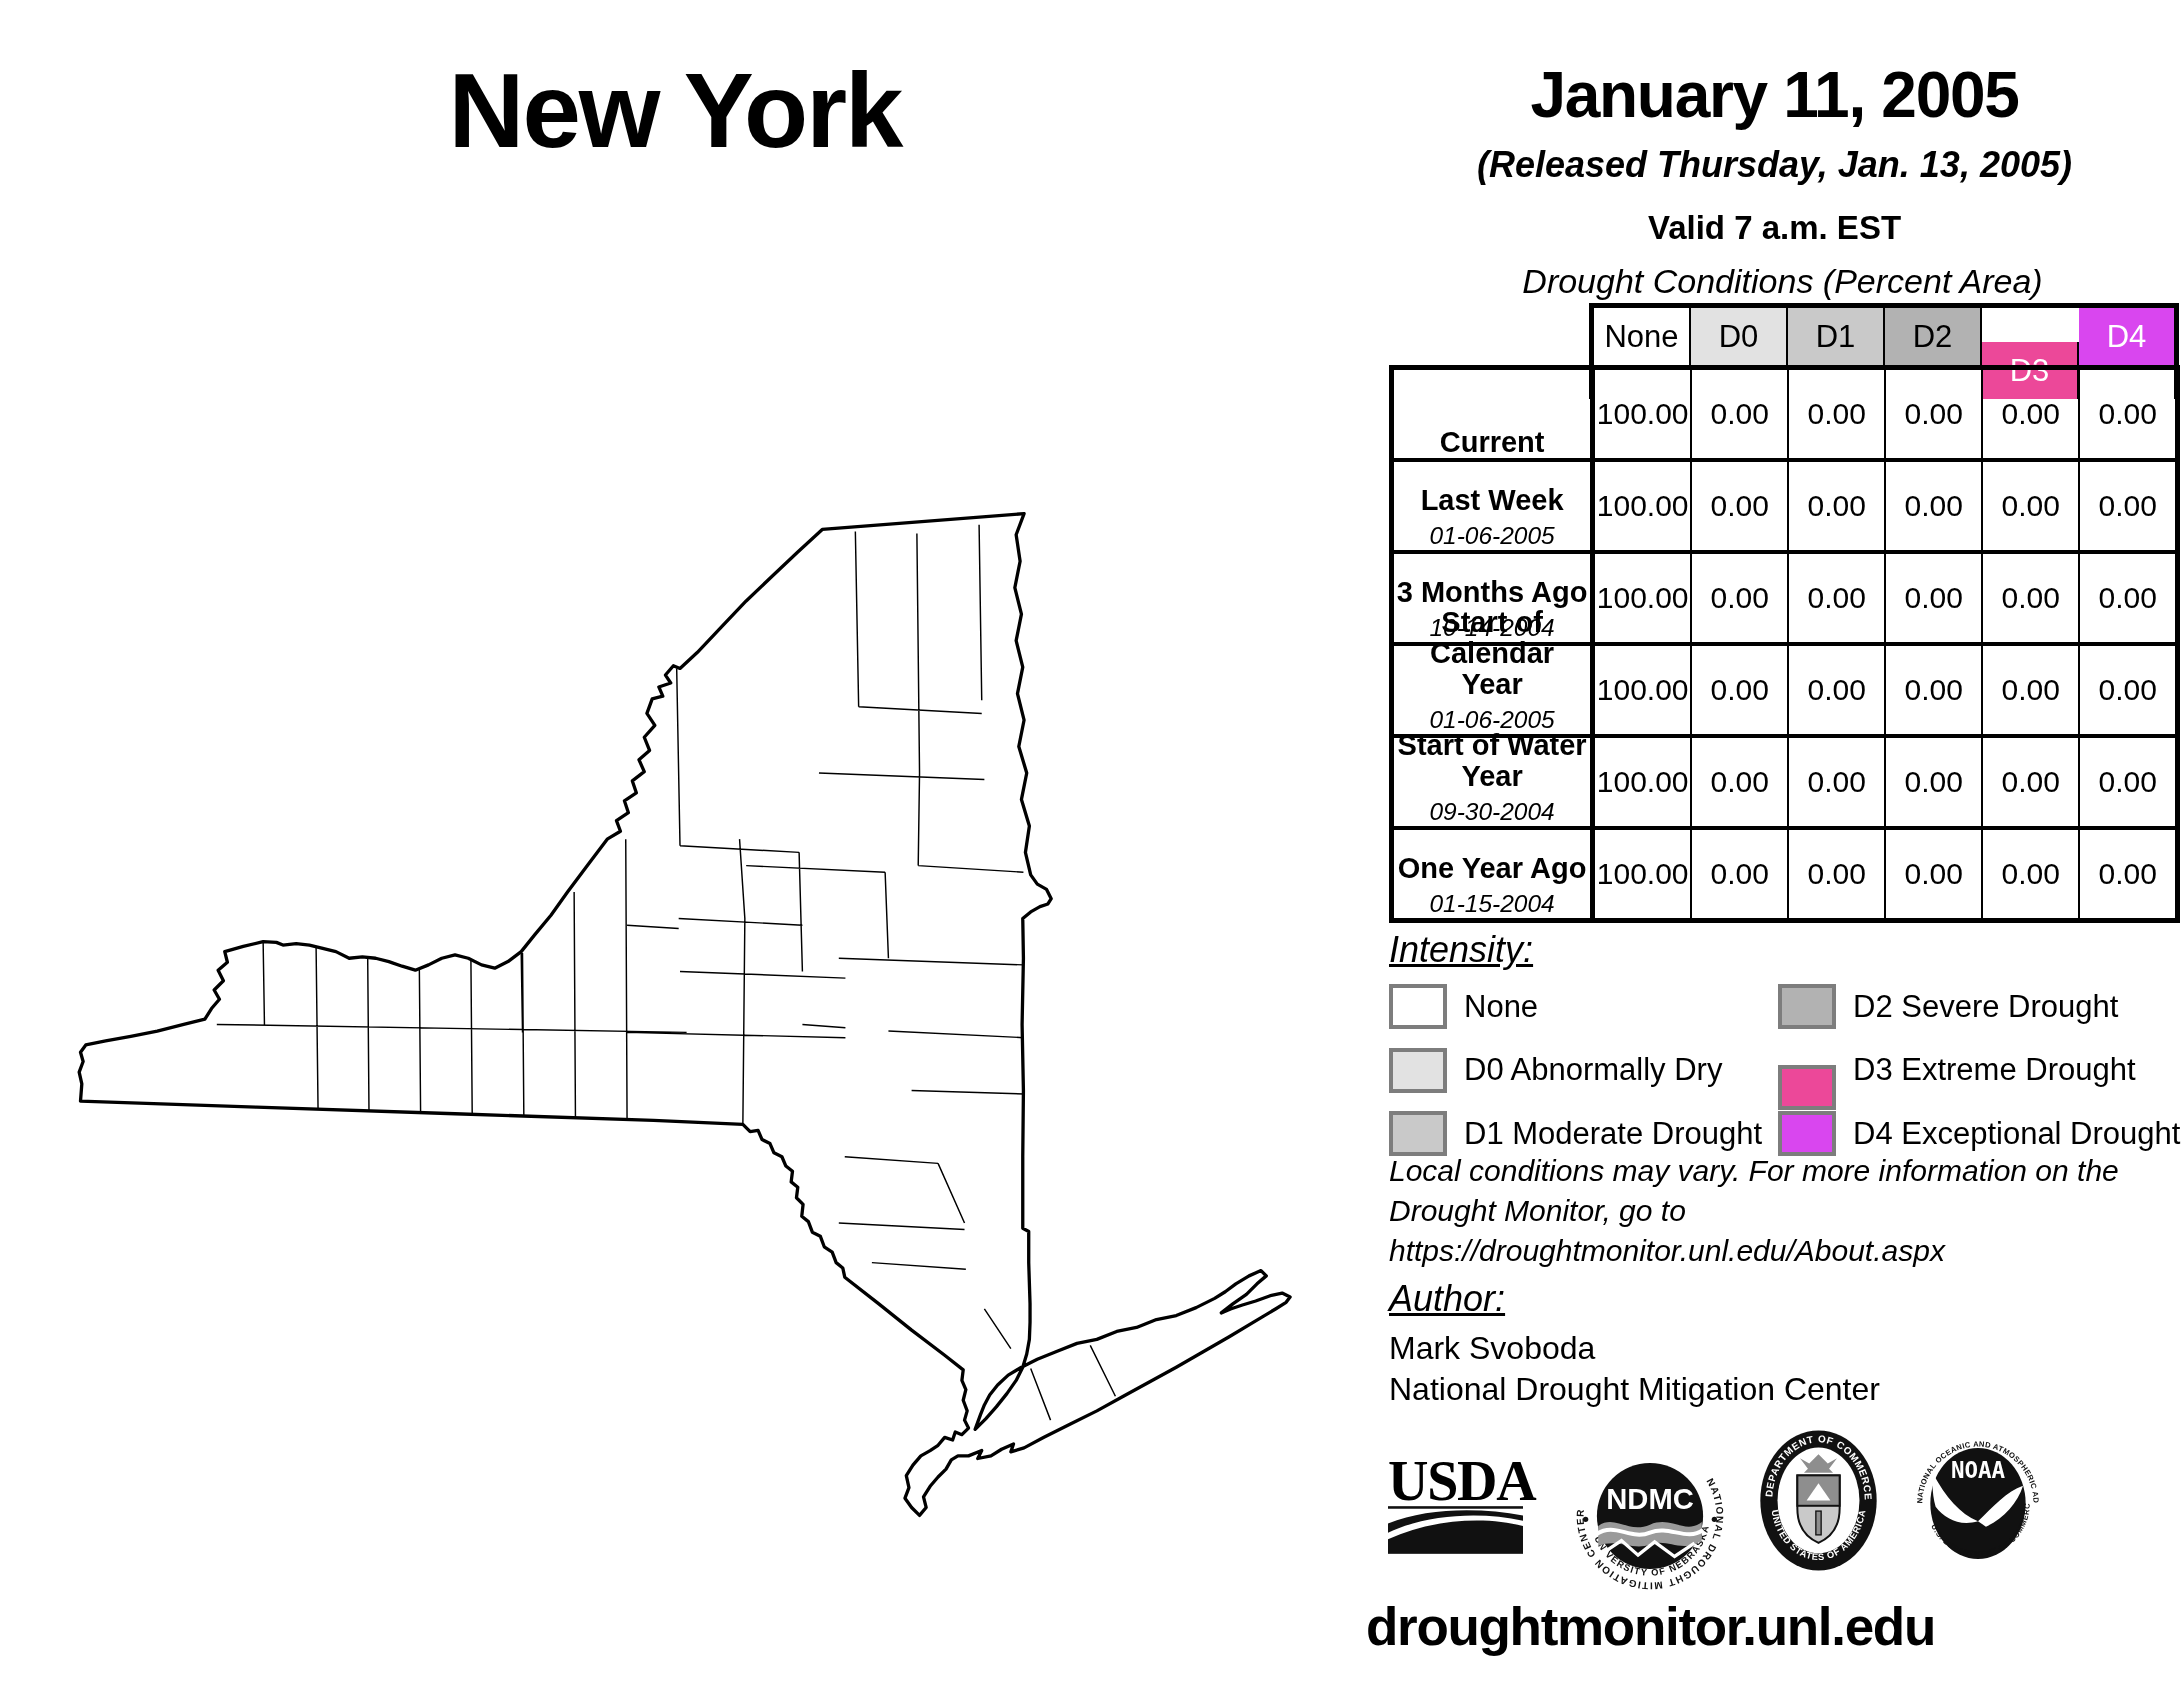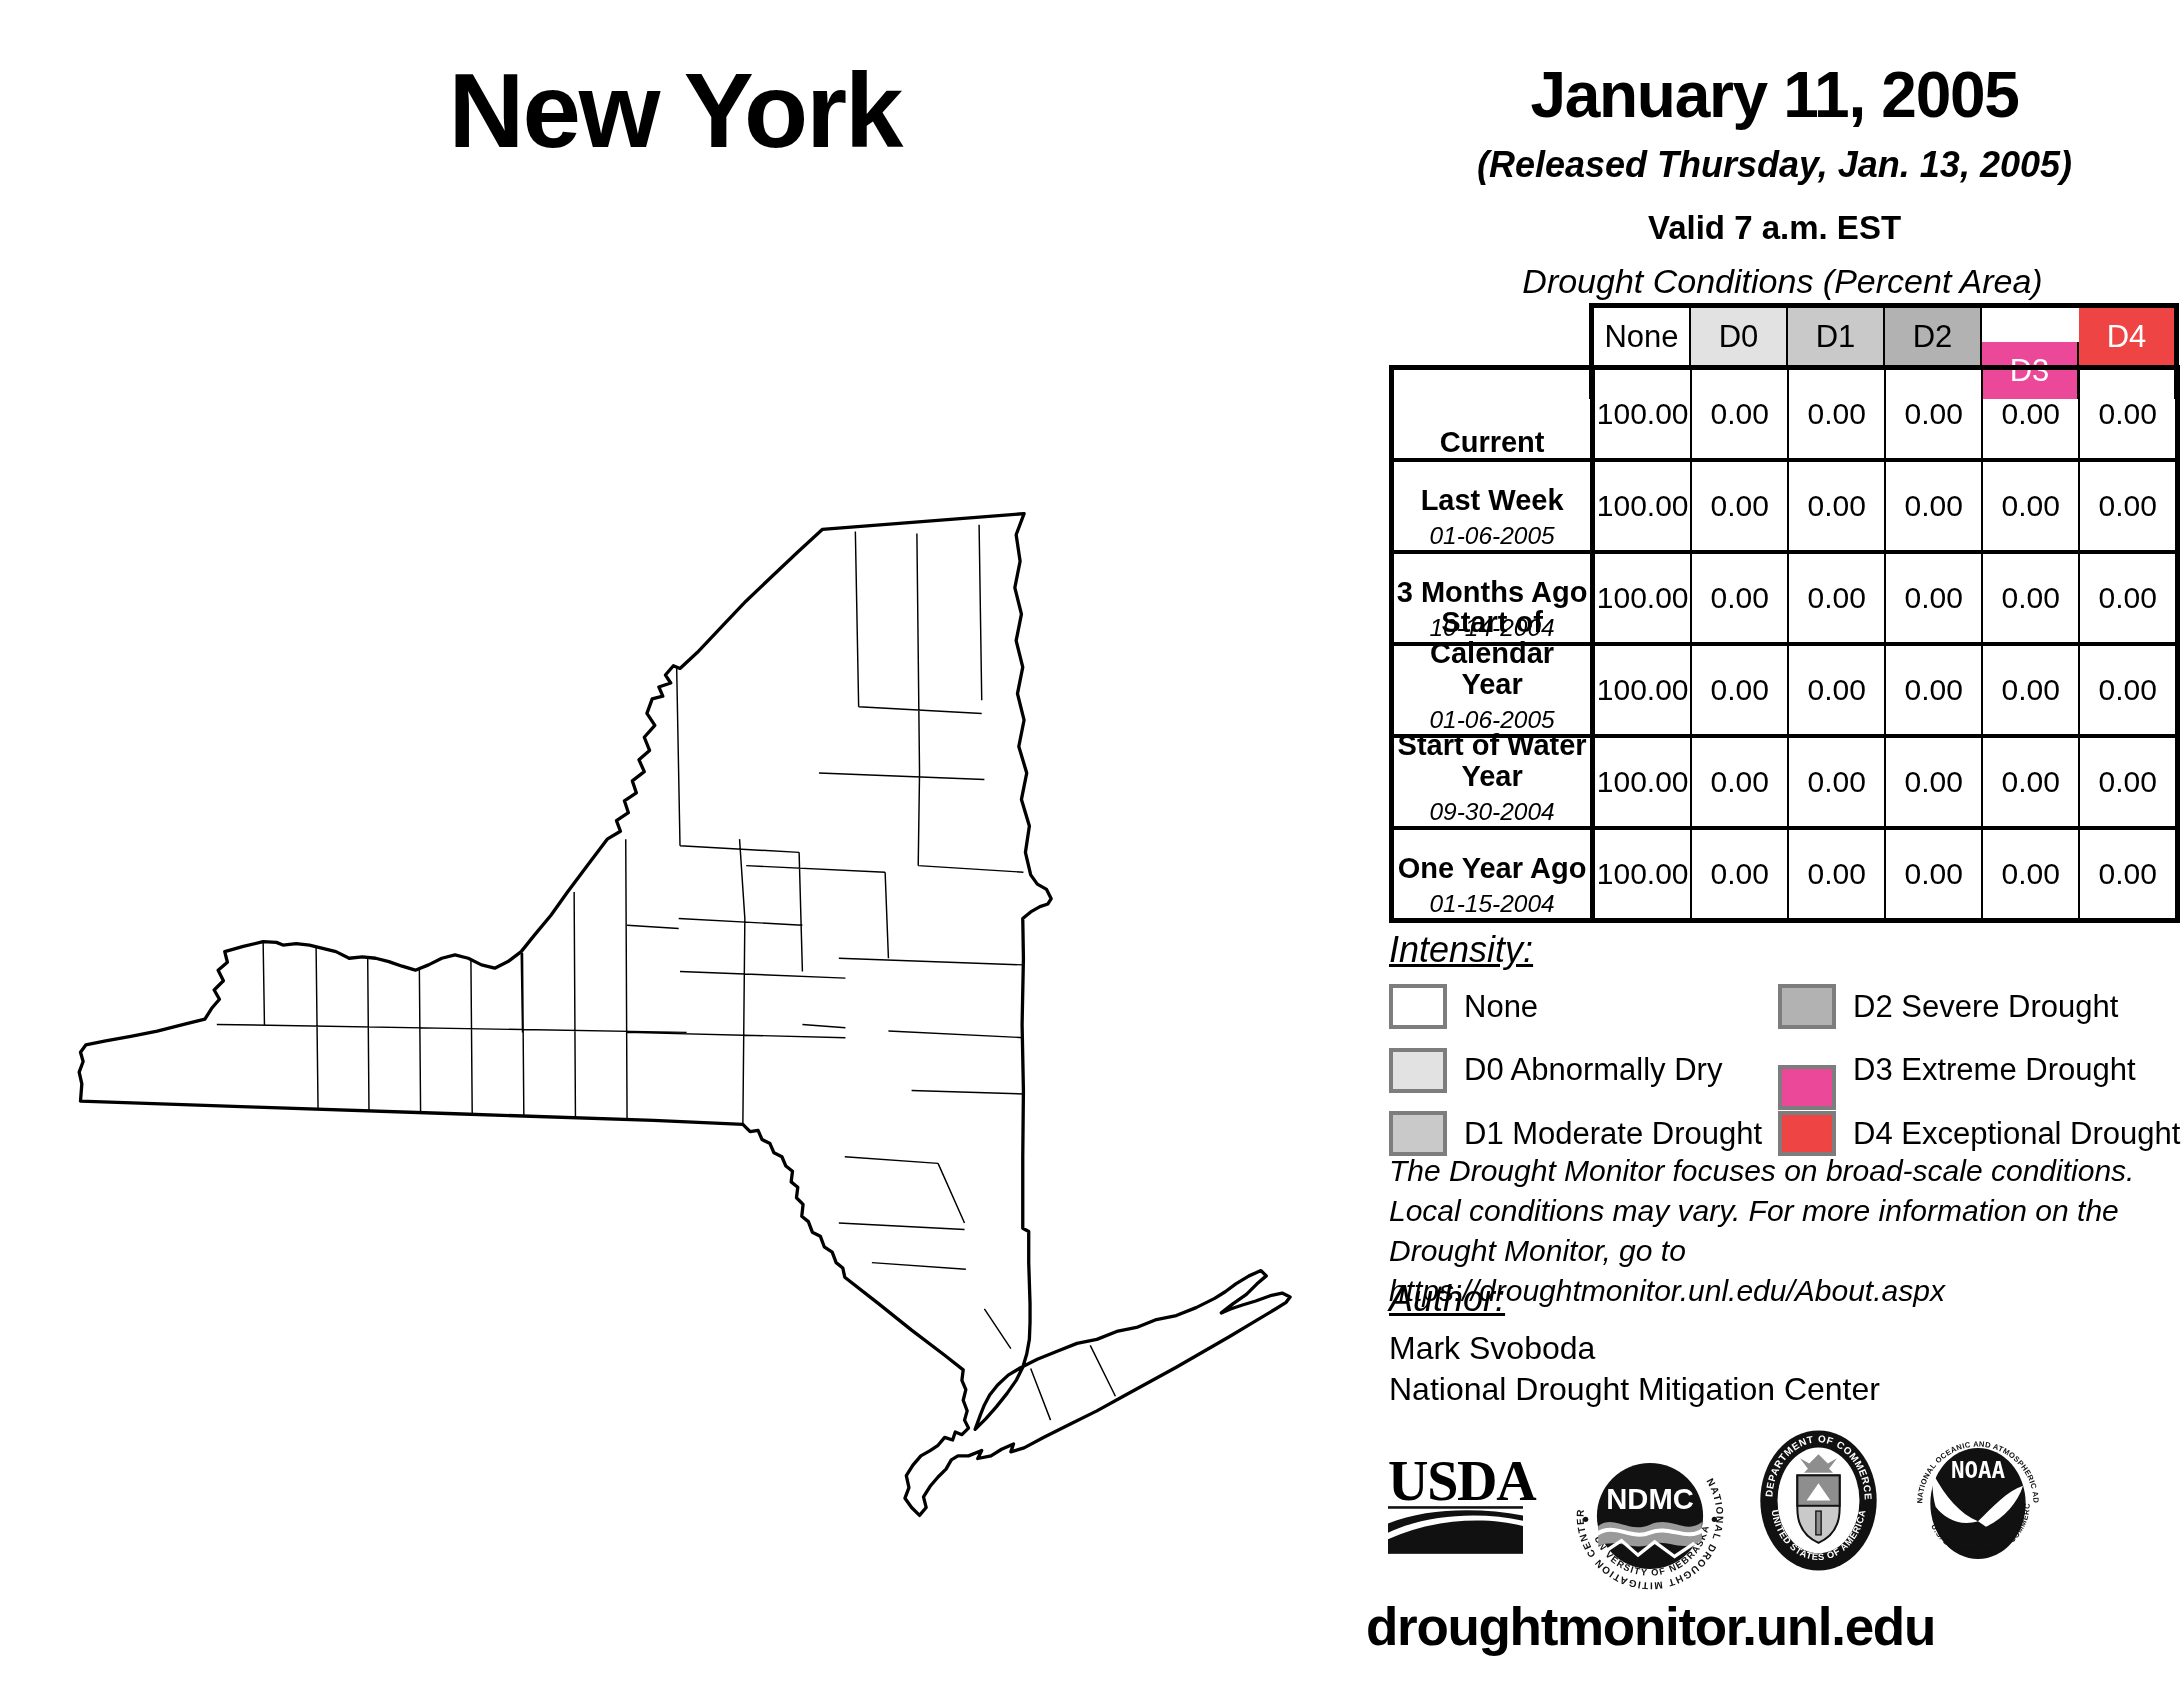--- a/index.html
+++ b/index.html
@@ -16,21 +16,21 @@
   #date-valid{font-size:33px;font-weight:bold;margin-top:23px;}
   
   #tbl-caption{left:1389px;top:262px;width:787px;text-align:center;
                font-size:34px;font-style:italic;}
   #cond-header{left:1589px;top:303px;display:flex;
                border-top:5.3px solid #000;border-left:5.3px solid #000;border-right:5.3px solid #000;}
   .hcell{width:95px;height:57px;display:flex;align-items:center;justify-content:center;
          font-size:31px;border-right:2.6px solid #000;}
   .hcell:last-child{border-right:none;}
   .sw0{background:#ffffff;} .sw1{background:#e2e2e2;} .sw2{background:#c9c9c9;}
-  .sw3{background:#b2b2b2;} .sw4{background:#ec4899;color:#fff;margin-top:34px;} .sw5{background:#ef4444;color:#fff;}
+  .sw3{background:#b2b2b2;} .sw4{background:#ec4899;color:#fff;margin-top:34px;} .sw5{background:#d946ef;color:#fff;}
   #cond-body{left:1389px;top:365px;border:5.3px solid #000;}
   .trow{display:flex;border-bottom:4.6px solid #000;}
   .trow:last-child{border-bottom:none;}
   .lcell{width:191px;height:88px;border-right:5.3px solid #000;display:flex;flex-direction:column;
          align-items:center;justify-content:flex-end;text-align:center;padding:0 2.6px;}
   .lcell .lbl{font-size:29px;font-weight:bold;line-height:1.08;}
   .lcell .sub{font-size:24.5px;font-style:italic;margin-top:5.3px;}
   .vcell{width:95px;height:88px;border-right:2.6px solid #000;display:flex;
          align-items:center;justify-content:center;font-size:30px;}
   .vcell:last-child{border-right:none;}
@@ -266,21 +266,20 @@
       <div class="leg-swatch sw4"></div>
       <div class="leg-label">D3 Extreme Drought</div>
     </div>
     <div class="leg-item">
       <div class="leg-swatch sw5"></div>
       <div class="leg-label">D4 Exceptional Drought</div>
     </div>
   </div>
 
   <div class="abs" id="disclaimer">
-    <div>The Drought Monitor focuses on broad-scale conditions.</div>
     <div>Local conditions may vary. For more information on the</div>
     <div>Drought Monitor, go to https://droughtmonitor.unl.edu/About.aspx</div>
   </div>
 
   <div class="abs" id="author-head">Author:</div>
   <div class="abs" id="author-name">Mark Svoboda</div>
   <div class="abs" id="author-org">National Drought Mitigation Center</div>
 
   <div class="abs" id="logo-usda">
     <div id="usda-text">USDA</div>

